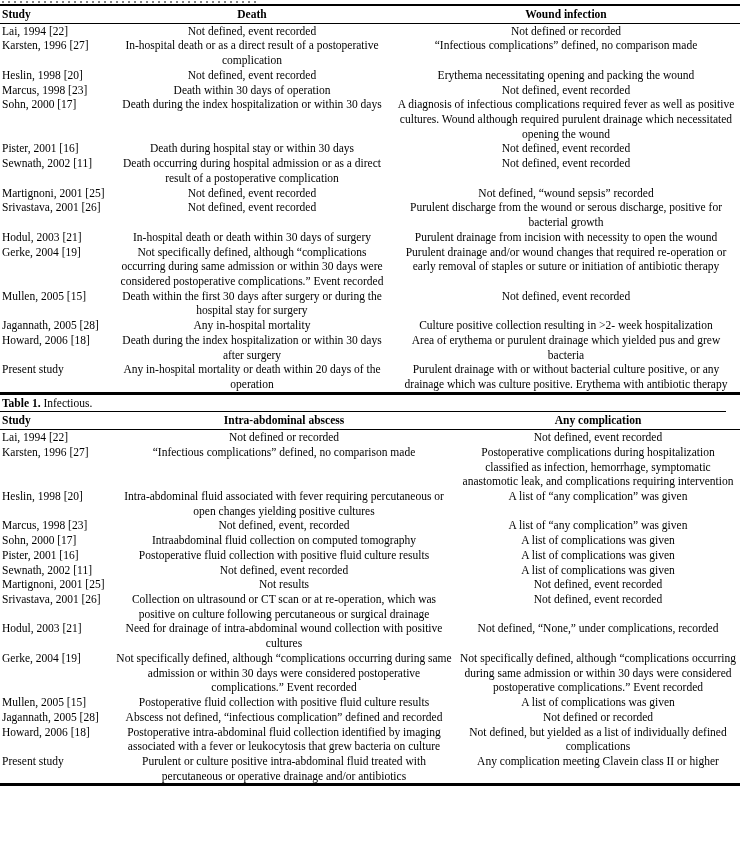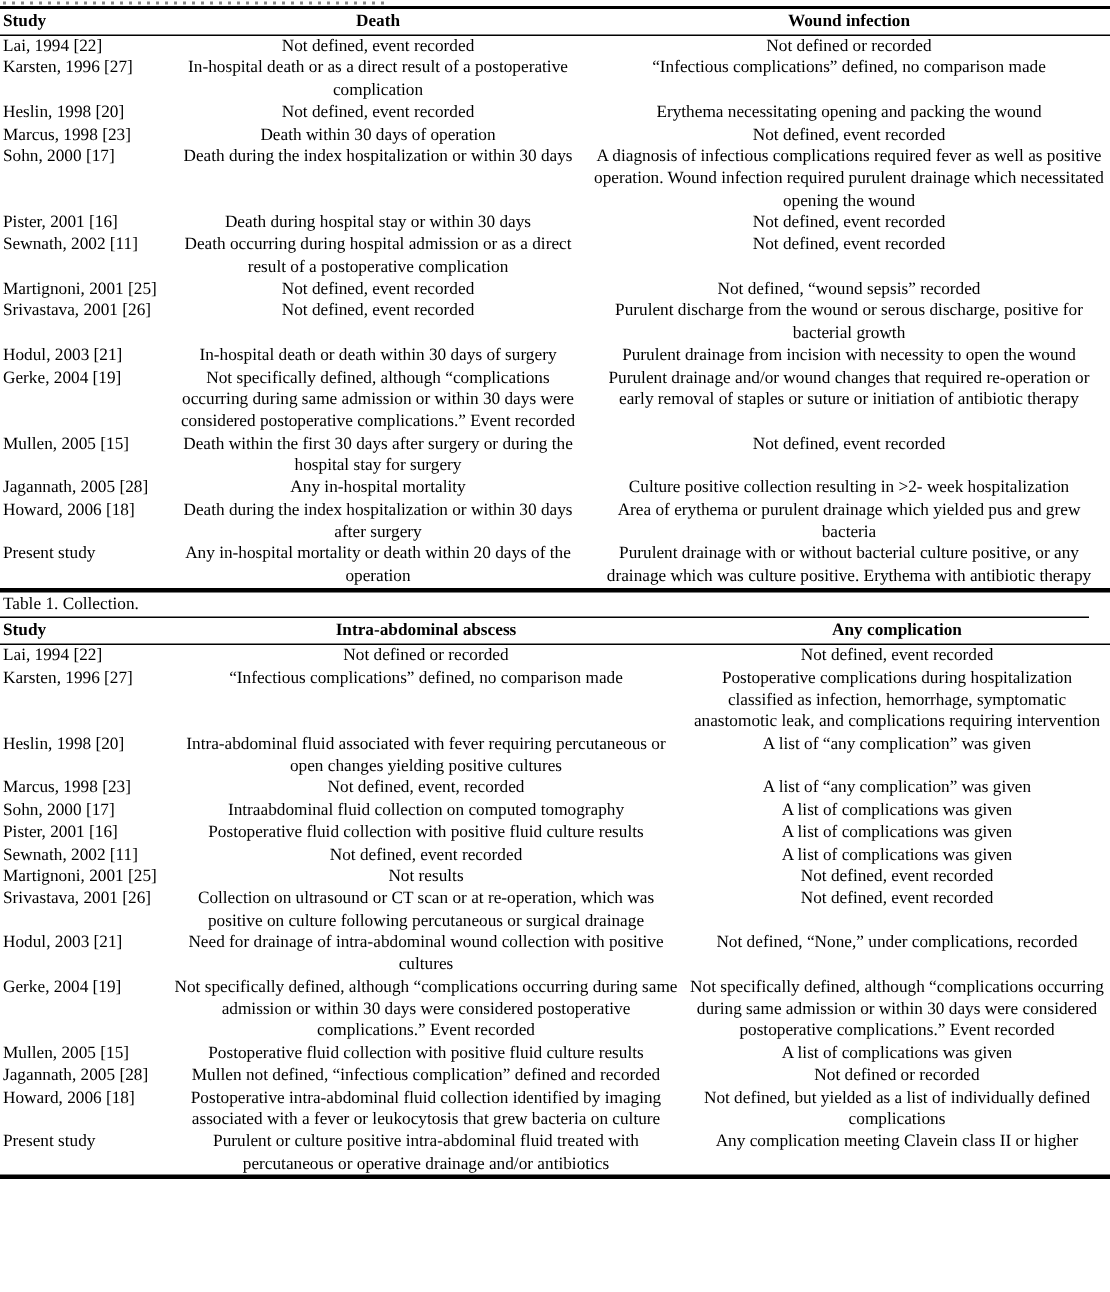--- a/index.html
+++ b/index.html
@@ -51,21 +51,21 @@
   #table1 col.c-right { width: 348px; }
 
   #table2 col.c-study { width: 112px; }
   #table2 col.c-mid   { width: 344px; }
   #table2 col.c-right { width: 284px; }
 
   .caption {
     padding: 1px 0 1px 2px;
     border-bottom: 1.5px solid #000;
   }
-  .caption b { font-weight: normal; }
+  .caption b { font-weight: bold; }
 </style>
 </head>
 <body>
 
 <div class="page">
 
   <div class="crop-remnant"></div>
 
   <table id="table1">
     <colgroup>
@@ -97,21 +97,21 @@
           <td class="def">Erythema necessitating opening and packing the wound</td>
         </tr>
         <tr>
           <td class="study">Marcus, 1998 [23]</td>
           <td class="def">Death within 30 days of operation</td>
           <td class="def">Not defined, event recorded</td>
         </tr>
         <tr>
           <td class="study">Sohn, 2000 [17]</td>
           <td class="def">Death during the index hospitalization or within 30 days</td>
-          <td class="def">A diagnosis of infectious complications required fever as well as positive operation. Wound infection required purulent drainage which necessitated opening the wound</td>
+          <td class="def">A diagnosis of infectious complications required fever as well as positive cultures. Wound although required purulent drainage which necessitated opening the wound</td>
         </tr>
         <tr>
           <td class="study">Pister, 2001 [16]</td>
           <td class="def">Death during hospital stay or within 30 days</td>
           <td class="def">Not defined, event recorded</td>
         </tr>
         <tr>
           <td class="study">Sewnath, 2002 [11]</td>
           <td class="def">Death occurring during hospital admission or as a direct result of a postoperative complication</td>
           <td class="def">Not defined, event recorded</td>
@@ -152,21 +152,21 @@
           <td class="def">Area of erythema or purulent drainage which yielded pus and grew bacteria</td>
         </tr>
         <tr>
           <td class="study">Present study</td>
           <td class="def">Any in-hospital mortality or death within 20 days of the operation</td>
           <td class="def">Purulent drainage with or without bacterial culture positive, or any drainage which was culture positive. Erythema with antibiotic therapy</td>
         </tr>
       </tbody>
   </table>
 
-  <div class="caption"><b>Table 1.</b><span> Collection.</span></div>
+  <div class="caption"><b>Table 1.</b><span> Infectious.</span></div>
 
   <table id="table2">
     <colgroup>
       <col class="c-study">
         <col class="c-mid">
         <col class="c-right">
     </colgroup>
     <thead>
       <tr>
         <th class="study">Study</th>
@@ -230,21 +230,21 @@
           <td class="def">Not specifically defined, although “complications occurring during same admission or within 30 days were considered postoperative complications.” Event recorded</td>
           <td class="def">Not specifically defined, although “complications occurring during same admission or within 30 days were considered postoperative complications.” Event recorded</td>
         </tr>
         <tr>
           <td class="study">Mullen, 2005 [15]</td>
           <td class="def">Postoperative fluid collection with positive fluid culture results</td>
           <td class="def">A list of complications was given</td>
         </tr>
         <tr>
           <td class="study">Jagannath, 2005 [28]</td>
-          <td class="def">Mullen not defined, “infectious complication” defined and recorded</td>
+          <td class="def">Abscess not defined, “infectious complication” defined and recorded</td>
           <td class="def">Not defined or recorded</td>
         </tr>
         <tr>
           <td class="study">Howard, 2006 [18]</td>
           <td class="def">Postoperative intra-abdominal fluid collection identified by imaging associated with a fever or leukocytosis that grew bacteria on culture</td>
           <td class="def">Not defined, but yielded as a list of individually defined complications</td>
         </tr>
         <tr>
           <td class="study">Present study</td>
           <td class="def">Purulent or culture positive intra-abdominal fluid treated with percutaneous or operative drainage and/or antibiotics</td>

